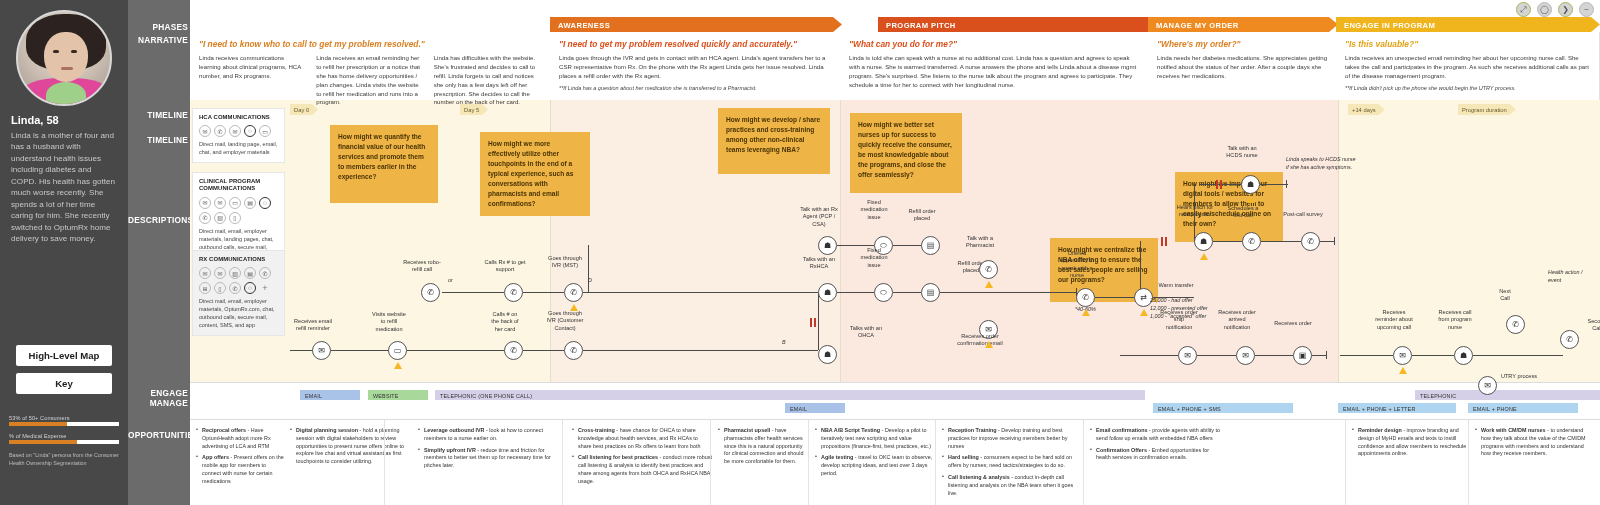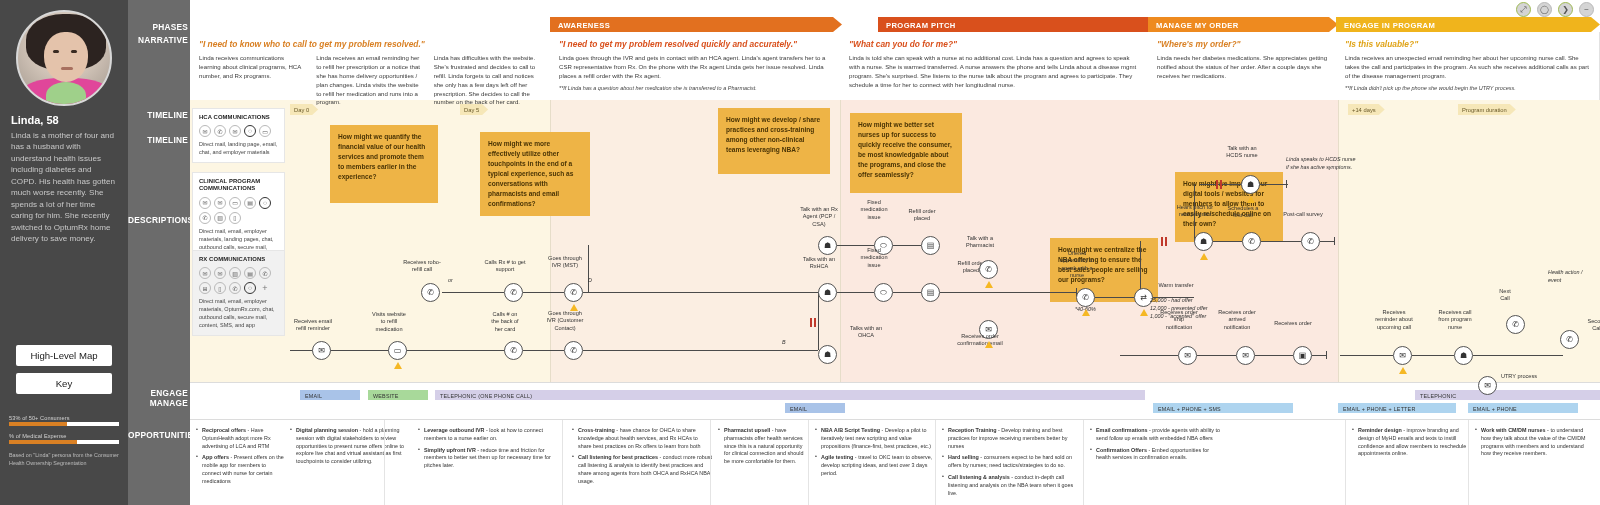--- a/index.html
+++ b/index.html
@@ -23,21 +23,21 @@
   .avatar .mouth{ position:absolute; left:43px; top:55px; width:12px; height:3px;
     background:#a8705f; border-radius:2px;}
   .avatar .shirt { position:absolute; left:4px; bottom:-6px; width:88px; height:32px;
     background:#e0469a; border-radius:44% 44% 0 0; }
   .avatar .collar { position:absolute; left:28px; bottom:-4px; width:40px; height:26px;
     background:#9fd08a; border-radius:50% 50% 0 0; }
   .pname { font-size:11px; font-weight:bold; color:#fff; margin:3px 0 4px 2px; }
   .pbio { font-size:8.1px; line-height:1.42; color:#c8c8c8; margin-left:2px; }
   .btns { position:absolute; left:16px; top:345px; width:96px; }
   .mapbtn { background:#fff; color:#222; font-size:9.6px; text-align:center;
-    padding:5px 2px; margin-bottom:7px; border-radius:2px; font-weight:400; }
+    padding:5px 2px; margin-bottom:7px; border-radius:2px; font-weight:700; }
   .stats { position:absolute; left:9px; top:415px; width:110px; }
   .statlabel { font-size:5.6px; color:#d3d3d3; margin-bottom:1px; letter-spacing:.1px;}
   .bar { height:4px; background:#fff; margin-bottom:7px; position:relative; }
   .bar i { position:absolute; left:0; top:0; height:4px; background:#d98024; display:block; }
   .footnote { font-size:5.4px; line-height:1.5; color:#bdbdbd; margin-top:3px; }
 
   
   .rowlabels { position:absolute; left:128px; top:0; width:62px; height:505px;
     background:#6b6b6b; }
   .rlab { position:absolute; width:62px; text-align:right; padding-right:2px;

